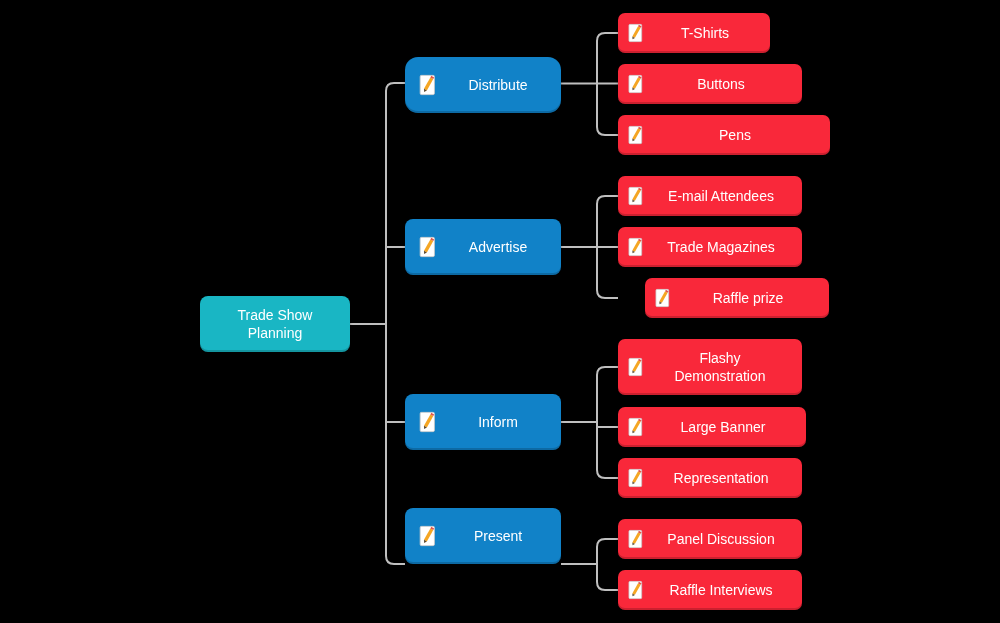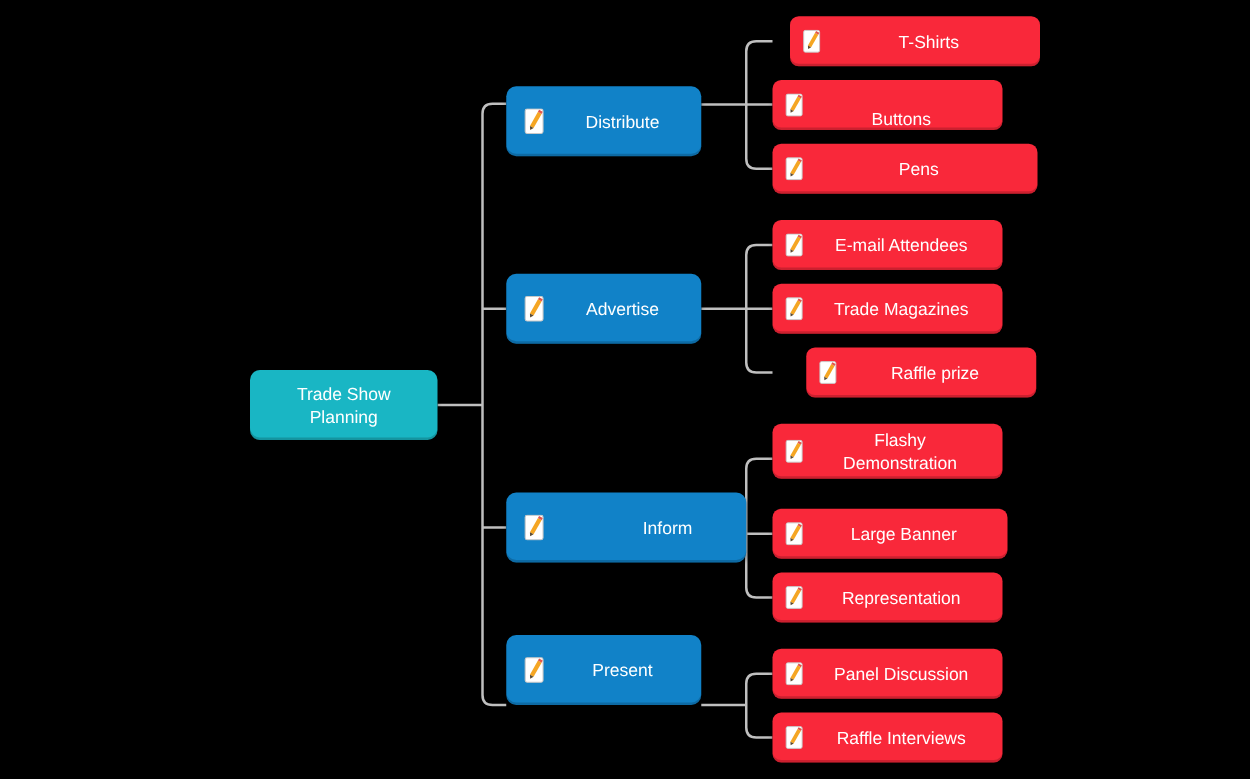--- a/index.html
+++ b/index.html
@@ -89,21 +89,21 @@
     <path d="M618 367 H605 Q597 367 597 375 V470 Q597 478 605 478 H618"></path>
 
     <path d="M561 564 H597"></path>
     <path d="M618 539 H605 Q597 539 597 547 V582 Q597 590 605 590 H618"></path>
   </svg>
 
   <div class="node root" style="left:200px; top:296px; width:150px; height:56px;">
     <span class="label">Trade Show Planning</span>
   </div>
 
-  <div class="node branch" style="left:405px; top:69px; width:156px; height:56px;">
+  <div class="node branch" style="left:405px; top:57px; width:156px; height:56px;border-radius:13px;">
     <span class="icon">
       <svg width="17" height="21" viewBox="0 0 16 20">
           <rect x="1" y="0.7" width="13.6" height="18.6" rx="1.4" fill="#FFFFFF" stroke="#C8C8C8" stroke-width="0.8"></rect>
           <line x1="12.1" y1="3.6" x2="6" y2="14.4" stroke="#F5A623" stroke-width="3.2"></line>
           <line x1="13" y1="2" x2="12.1" y2="3.6" stroke="#E2574C" stroke-width="3.2"></line>
           <path d="M7.4 15.2 L4.6 13.6 L4.8 16.6 Z" fill="#5B4A32"></path>
         </svg>
     </span>
     <span class="label">Distribute</span>
   </div>
@@ -113,21 +113,21 @@
       <svg width="17" height="21" viewBox="0 0 16 20">
           <rect x="1" y="0.7" width="13.6" height="18.6" rx="1.4" fill="#FFFFFF" stroke="#C8C8C8" stroke-width="0.8"></rect>
           <line x1="12.1" y1="3.6" x2="6" y2="14.4" stroke="#F5A623" stroke-width="3.2"></line>
           <line x1="13" y1="2" x2="12.1" y2="3.6" stroke="#E2574C" stroke-width="3.2"></line>
           <path d="M7.4 15.2 L4.6 13.6 L4.8 16.6 Z" fill="#5B4A32"></path>
         </svg>
     </span>
     <span class="label">Advertise</span>
   </div>
 
-  <div class="node branch" style="left:405px; top:394px; width:156px; height:56px;padding-left:36px;">
+  <div class="node branch" style="left:405px; top:394px; width:156px; height:56px;">
     <span class="icon">
       <svg width="17" height="21" viewBox="0 0 16 20">
           <rect x="1" y="0.7" width="13.6" height="18.6" rx="1.4" fill="#FFFFFF" stroke="#C8C8C8" stroke-width="0.8"></rect>
           <line x1="12.1" y1="3.6" x2="6" y2="14.4" stroke="#F5A623" stroke-width="3.2"></line>
           <line x1="13" y1="2" x2="12.1" y2="3.6" stroke="#E2574C" stroke-width="3.2"></line>
           <path d="M7.4 15.2 L4.6 13.6 L4.8 16.6 Z" fill="#5B4A32"></path>
         </svg>
     </span>
     <span class="label">Inform</span>
   </div>
@@ -137,33 +137,33 @@
       <svg width="17" height="21" viewBox="0 0 16 20">
           <rect x="1" y="0.7" width="13.6" height="18.6" rx="1.4" fill="#FFFFFF" stroke="#C8C8C8" stroke-width="0.8"></rect>
           <line x1="12.1" y1="3.6" x2="6" y2="14.4" stroke="#F5A623" stroke-width="3.2"></line>
           <line x1="13" y1="2" x2="12.1" y2="3.6" stroke="#E2574C" stroke-width="3.2"></line>
           <path d="M7.4 15.2 L4.6 13.6 L4.8 16.6 Z" fill="#5B4A32"></path>
         </svg>
     </span>
     <span class="label">Present</span>
   </div>
 
-  <div class="node leaf" style="left:618px; top:13px; width:200px; height:40px;margin-left:14px;">
+  <div class="node leaf" style="left:618px; top:13px; width:152px; height:40px;">
     <span class="icon">
       <svg width="15" height="19" viewBox="0 0 16 20">
           <rect x="1" y="0.7" width="13.6" height="18.6" rx="1.4" fill="#FFFFFF" stroke="#C8C8C8" stroke-width="0.8"></rect>
           <line x1="12.1" y1="3.6" x2="6" y2="14.4" stroke="#F5A623" stroke-width="3.2"></line>
           <line x1="13" y1="2" x2="12.1" y2="3.6" stroke="#E2574C" stroke-width="3.2"></line>
           <path d="M7.4 15.2 L4.6 13.6 L4.8 16.6 Z" fill="#5B4A32"></path>
         </svg>
     </span>
     <span class="label">T-Shirts</span>
   </div>
 
-  <div class="node leaf" style="left:618px; top:64px; width:184px; height:40px;align-items:flex-end;">
+  <div class="node leaf" style="left:618px; top:64px; width:184px; height:40px;">
     <span class="icon">
       <svg width="15" height="19" viewBox="0 0 16 20">
           <rect x="1" y="0.7" width="13.6" height="18.6" rx="1.4" fill="#FFFFFF" stroke="#C8C8C8" stroke-width="0.8"></rect>
           <line x1="12.1" y1="3.6" x2="6" y2="14.4" stroke="#F5A623" stroke-width="3.2"></line>
           <line x1="13" y1="2" x2="12.1" y2="3.6" stroke="#E2574C" stroke-width="3.2"></line>
           <path d="M7.4 15.2 L4.6 13.6 L4.8 16.6 Z" fill="#5B4A32"></path>
         </svg>
     </span>
     <span class="label">Buttons</span>
   </div>
@@ -209,21 +209,21 @@
       <svg width="15" height="19" viewBox="0 0 16 20">
           <rect x="1" y="0.7" width="13.6" height="18.6" rx="1.4" fill="#FFFFFF" stroke="#C8C8C8" stroke-width="0.8"></rect>
           <line x1="12.1" y1="3.6" x2="6" y2="14.4" stroke="#F5A623" stroke-width="3.2"></line>
           <line x1="13" y1="2" x2="12.1" y2="3.6" stroke="#E2574C" stroke-width="3.2"></line>
           <path d="M7.4 15.2 L4.6 13.6 L4.8 16.6 Z" fill="#5B4A32"></path>
         </svg>
     </span>
     <span class="label">Raffle prize</span>
   </div>
 
-  <div class="node leaf" style="left:618px; top:339px; width:184px; height:44px;">
+  <div class="node leaf" style="left:618px; top:339px; width:184px; height:56px;">
     <span class="icon">
       <svg width="15" height="19" viewBox="0 0 16 20">
           <rect x="1" y="0.7" width="13.6" height="18.6" rx="1.4" fill="#FFFFFF" stroke="#C8C8C8" stroke-width="0.8"></rect>
           <line x1="12.1" y1="3.6" x2="6" y2="14.4" stroke="#F5A623" stroke-width="3.2"></line>
           <line x1="13" y1="2" x2="12.1" y2="3.6" stroke="#E2574C" stroke-width="3.2"></line>
           <path d="M7.4 15.2 L4.6 13.6 L4.8 16.6 Z" fill="#5B4A32"></path>
         </svg>
     </span>
     <span class="label narrow">Flashy Demonstration</span>
   </div>

